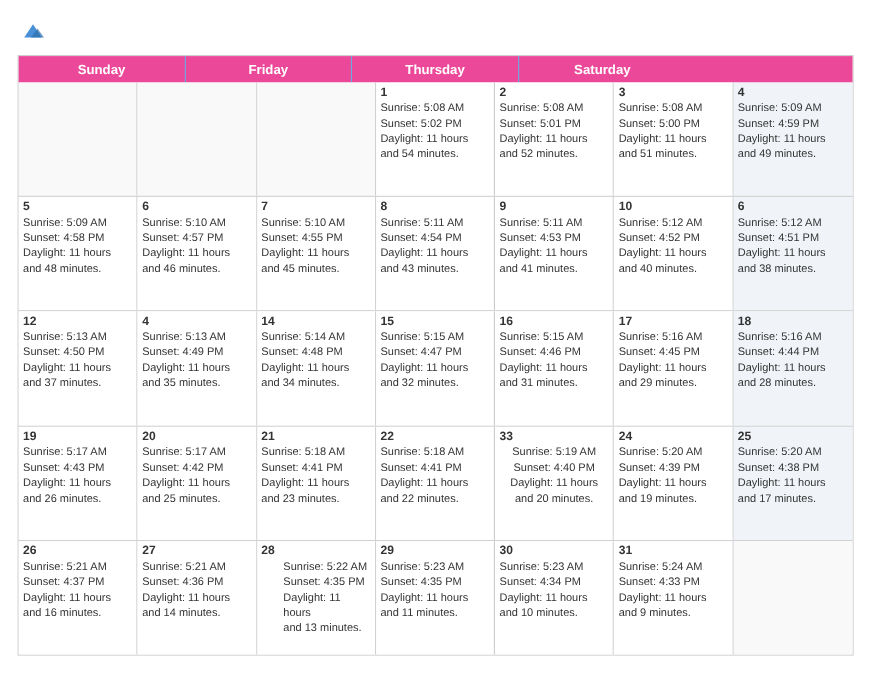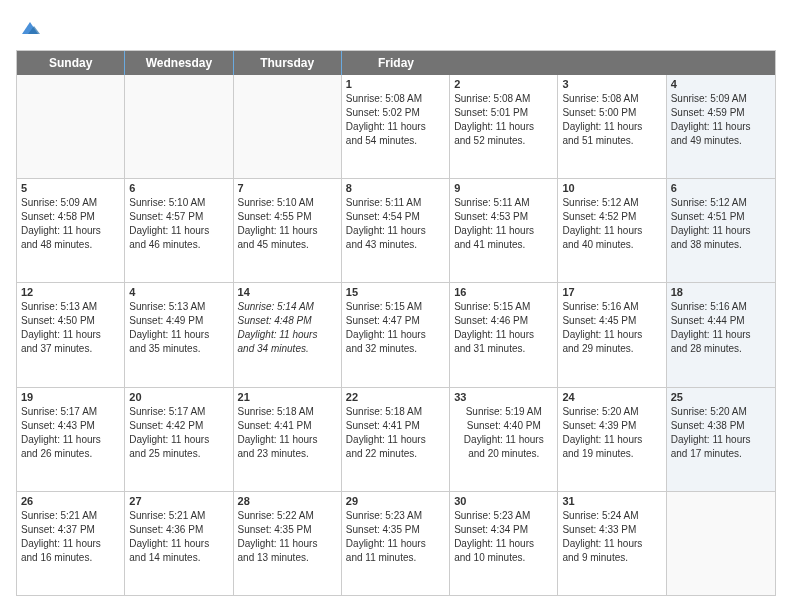--- a/index.html
+++ b/index.html
@@ -61,22 +61,22 @@
       color: #555;
     }
     .calendar {
       flex: 1;
       display: flex;
       flex-direction: column;
       border: 1px solid #ccc;
     }
     .cal-header {
       display: grid;
-      grid-template-columns: repeat(7, 1fr);
-      background: #737373;
+      grid-template-columns: repeat(5, 1fr);
+      background: #ec4899;
     }
     .cal-header-cell {
       color: #fff;
       font-size: 12px;
       font-weight: bold;
       text-align: center;
       padding: 5px 2px;
       border-right: 1px solid #6aaae0;
     }
     .cal-header-cell:last-child { border-right: none; }
@@ -132,23 +132,23 @@
     </div>
     <div class="title-section">
       <div class="month-title"></div>
       <div class="subtitle"></div>
     </div>
   </div>
 
   <div class="calendar">
     <div class="cal-header">
     <div class="cal-header-cell">Sunday</div>
-        <div class="cal-header-cell">Wednesday</div>
+        <div class="cal-header-cell">Friday</div>
         <div class="cal-header-cell">Thursday</div>
-        <div class="cal-header-cell">Friday</div>
+        <div class="cal-header-cell">Saturday</div>
       </div>
     <div class="cal-body">
     <div class="cal-row">
           <div class="cal-cell empty"></div>
           <div class="cal-cell empty"></div>
           <div class="cal-cell empty"></div>
           <div class="cal-cell">
             <div class="day-num">1</div>
             <div class="cell-text" style="white-space: pre-line;">Sunrise: 5:08 AM
 Sunset: 5:02 PM
@@ -238,21 +238,21 @@
           </div>
           <div class="cal-cell">
             <div class="day-num">4</div>
             <div class="cell-text" style="white-space: pre-line;">Sunrise: 5:13 AM
 Sunset: 4:49 PM
 Daylight: 11 hours
 and 35 minutes.</div>
           </div>
           <div class="cal-cell">
             <div class="day-num">14</div>
-            <div class="cell-text" style="white-space: pre-line; font-style: italic;">Sunrise: 5:14 AM
+            <div class="cell-text" style="white-space: pre-line;">Sunrise: 5:14 AM
 Sunset: 4:48 PM
 Daylight: 11 hours
 and 34 minutes.</div>
           </div>
           <div class="cal-cell">
             <div class="day-num">15</div>
             <div class="cell-text" style="white-space: pre-line;">Sunrise: 5:15 AM
 Sunset: 4:47 PM
 Daylight: 11 hours
 and 32 minutes.</div>
@@ -340,21 +340,21 @@
           </div>
           <div class="cal-cell">
             <div class="day-num">27</div>
             <div class="cell-text" style="white-space: pre-line;">Sunrise: 5:21 AM
 Sunset: 4:36 PM
 Daylight: 11 hours
 and 14 minutes.</div>
           </div>
           <div class="cal-cell">
             <div class="day-num">28</div>
-            <div class="cell-text" style="white-space: pre-line;">Sunrise: 5:22 AM
+            <div class="cell-text" style="white-space: pre-line; margin-left: 20px;">Sunrise: 5:22 AM
 Sunset: 4:35 PM
 Daylight: 11 hours
 and 13 minutes.</div>
           </div>
           <div class="cal-cell">
             <div class="day-num">29</div>
             <div class="cell-text" style="white-space: pre-line;">Sunrise: 5:23 AM
 Sunset: 4:35 PM
 Daylight: 11 hours
 and 11 minutes.</div>

